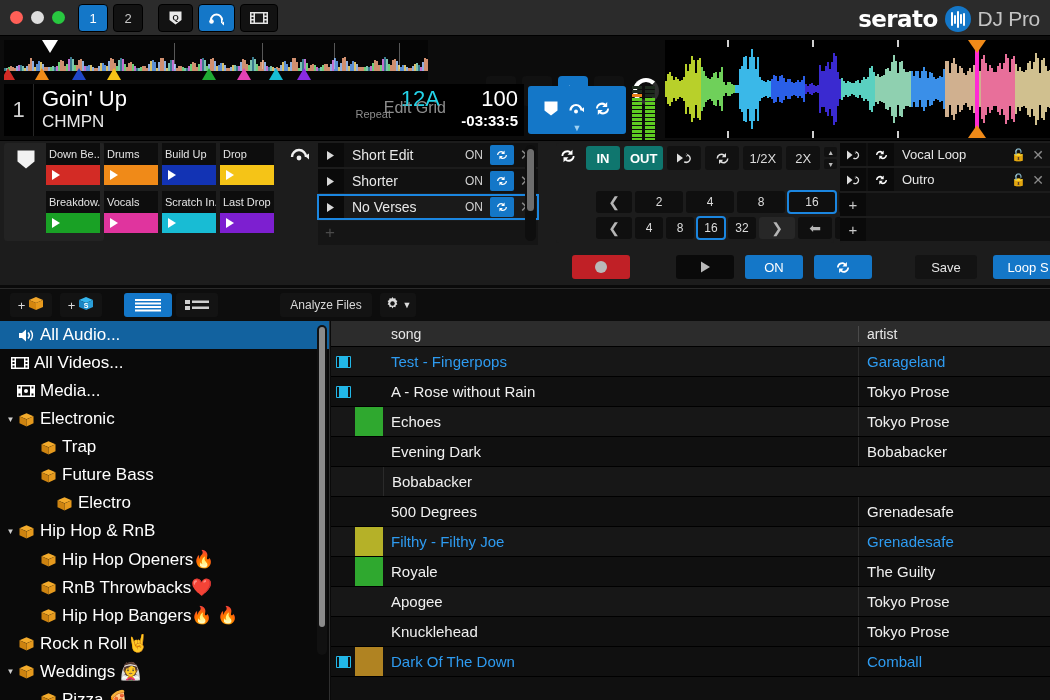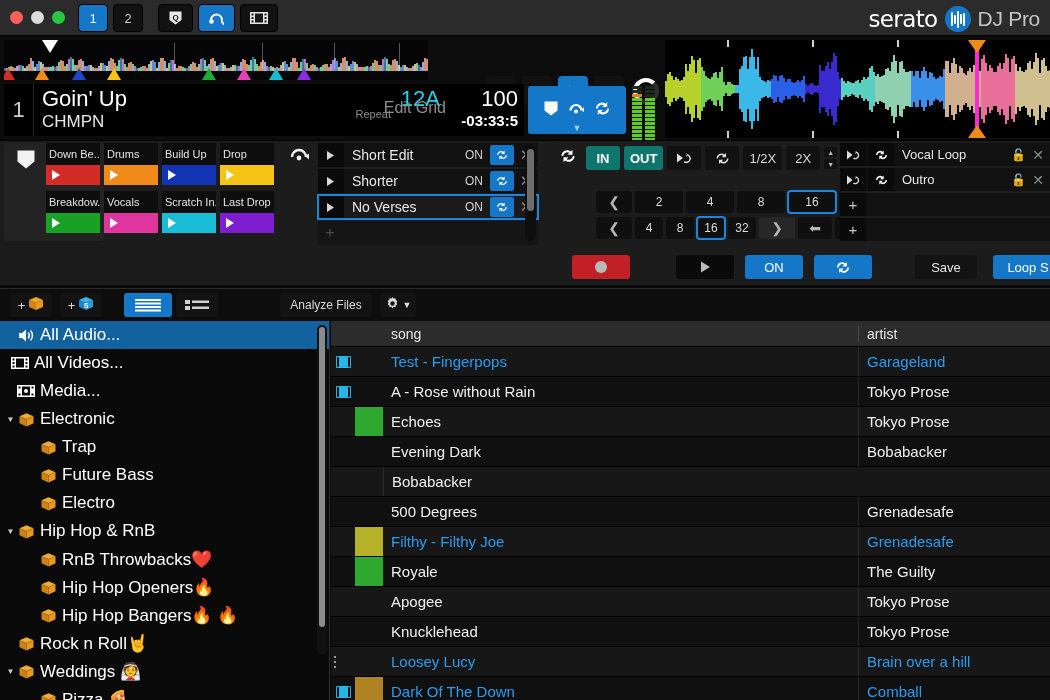--- a/index.html
+++ b/index.html
@@ -33,21 +33,21 @@
   }
   .tbtn.on { background: #1477c8; color: #fff; }
   .tbtn svg { display: block; }
 
   .brand {
     position: absolute; top: 6px; right: 10px;
     display: flex; align-items: center; gap: 7px;
   }
   .brand-serato {
     font-family: "DejaVu Sans", sans-serif;
-    font-size: 23px; font-weight: normal; color: #fff; letter-spacing: -0.6px;
+    font-size: 23px; font-weight: bold; color: #fff; letter-spacing: -0.6px;
   }
   .brand-badge {
     width: 26px; height: 26px; border-radius: 50%;
     background: #1477c8; position: relative; overflow: hidden;
   }
   .brand-badge i {
     position: absolute; top: 6px; width: 2px; background: #fff; border-radius: 1px;
   }
   .brand-dj { font-size: 21px; color: #c4c4c4; letter-spacing: -0.3px; }
 
@@ -1239,106 +1239,106 @@
           <span class="caret"></span>
           <span class="sbic">
             <svg width="17" height="15" viewBox="0 0 17 15">
               <path d="M1.5 4.2l7-3 7 3-7 3z" fill="#f3ab2c"></path>
               <path d="M1.5 4.2v7l7 3.2v-7z" fill="#cd8310"></path>
               <path d="M15.5 4.2v7l-7 3.2v-7z" fill="#e5991d"></path>
             </svg>
           </span>
           <span class="sblab">Future Bass</span>
         </div>
+        <div class="sbrow" style="padding-left:44px">
+          <span class="caret"></span>
+          <span class="sbic">
+            <svg width="17" height="15" viewBox="0 0 17 15">
+              <path d="M1.5 4.2l7-3 7 3-7 3z" fill="#f3ab2c"></path>
+              <path d="M1.5 4.2v7l7 3.2v-7z" fill="#cd8310"></path>
+              <path d="M15.5 4.2v7l-7 3.2v-7z" fill="#e5991d"></path>
+            </svg>
+          </span>
+          <span class="sblab">Electro</span>
+        </div>
+        <div class="sbrow" style="padding-left:6px">
+          <span class="caret">▼</span>
+          <span class="sbic">
+            <svg width="17" height="15" viewBox="0 0 17 15">
+              <path d="M1.5 4.2l7-3 7 3-7 3z" fill="#f3ab2c"></path>
+              <path d="M1.5 4.2v7l7 3.2v-7z" fill="#cd8310"></path>
+              <path d="M15.5 4.2v7l-7 3.2v-7z" fill="#e5991d"></path>
+            </svg>
+          </span>
+          <span class="sblab">Hip Hop &amp; RnB</span>
+        </div>
         <div class="sbrow" style="padding-left:28px">
           <span class="caret"></span>
           <span class="sbic">
             <svg width="17" height="15" viewBox="0 0 17 15">
               <path d="M1.5 4.2l7-3 7 3-7 3z" fill="#f3ab2c"></path>
               <path d="M1.5 4.2v7l7 3.2v-7z" fill="#cd8310"></path>
               <path d="M15.5 4.2v7l-7 3.2v-7z" fill="#e5991d"></path>
             </svg>
           </span>
-          <span class="sblab">Electro</span>
+          <span class="sblab">Hip Hop Openers🔥</span>
+        </div>
+        <div class="sbrow" style="padding-left:28px">
+          <span class="caret"></span>
+          <span class="sbic">
+            <svg width="17" height="15" viewBox="0 0 17 15">
+              <path d="M1.5 4.2l7-3 7 3-7 3z" fill="#f3ab2c"></path>
+              <path d="M1.5 4.2v7l7 3.2v-7z" fill="#cd8310"></path>
+              <path d="M15.5 4.2v7l-7 3.2v-7z" fill="#e5991d"></path>
+            </svg>
+          </span>
+          <span class="sblab">RnB Throwbacks❤️</span>
+        </div>
+        <div class="sbrow" style="padding-left:28px">
+          <span class="caret"></span>
+          <span class="sbic">
+            <svg width="17" height="15" viewBox="0 0 17 15">
+              <path d="M1.5 4.2l7-3 7 3-7 3z" fill="#f3ab2c"></path>
+              <path d="M1.5 4.2v7l7 3.2v-7z" fill="#cd8310"></path>
+              <path d="M15.5 4.2v7l-7 3.2v-7z" fill="#e5991d"></path>
+            </svg>
+          </span>
+          <span class="sblab">Hip Hop Bangers🔥 🔥</span>
+        </div>
+        <div class="sbrow" style="padding-left:6px">
+          <span class="caret"></span>
+          <span class="sbic">
+            <svg width="17" height="15" viewBox="0 0 17 15">
+              <path d="M1.5 4.2l7-3 7 3-7 3z" fill="#f3ab2c"></path>
+              <path d="M1.5 4.2v7l7 3.2v-7z" fill="#cd8310"></path>
+              <path d="M15.5 4.2v7l-7 3.2v-7z" fill="#e5991d"></path>
+            </svg>
+          </span>
+          <span class="sblab">Rock n Roll🤘</span>
         </div>
         <div class="sbrow" style="padding-left:6px">
           <span class="caret">▼</span>
           <span class="sbic">
             <svg width="17" height="15" viewBox="0 0 17 15">
               <path d="M1.5 4.2l7-3 7 3-7 3z" fill="#f3ab2c"></path>
               <path d="M1.5 4.2v7l7 3.2v-7z" fill="#cd8310"></path>
               <path d="M15.5 4.2v7l-7 3.2v-7z" fill="#e5991d"></path>
             </svg>
           </span>
-          <span class="sblab">Hip Hop &amp; RnB</span>
+          <span class="sblab">Weddings 👰</span>
         </div>
         <div class="sbrow" style="padding-left:28px">
           <span class="caret"></span>
           <span class="sbic">
             <svg width="17" height="15" viewBox="0 0 17 15">
               <path d="M1.5 4.2l7-3 7 3-7 3z" fill="#f3ab2c"></path>
               <path d="M1.5 4.2v7l7 3.2v-7z" fill="#cd8310"></path>
               <path d="M15.5 4.2v7l-7 3.2v-7z" fill="#e5991d"></path>
             </svg>
           </span>
-          <span class="sblab">RnB Throwbacks❤️</span>
-        </div>
-        <div class="sbrow" style="padding-left:28px">
-          <span class="caret"></span>
-          <span class="sbic">
-            <svg width="17" height="15" viewBox="0 0 17 15">
-              <path d="M1.5 4.2l7-3 7 3-7 3z" fill="#f3ab2c"></path>
-              <path d="M1.5 4.2v7l7 3.2v-7z" fill="#cd8310"></path>
-              <path d="M15.5 4.2v7l-7 3.2v-7z" fill="#e5991d"></path>
-            </svg>
-          </span>
-          <span class="sblab">Hip Hop Openers🔥</span>
-        </div>
-        <div class="sbrow" style="padding-left:28px">
-          <span class="caret"></span>
-          <span class="sbic">
-            <svg width="17" height="15" viewBox="0 0 17 15">
-              <path d="M1.5 4.2l7-3 7 3-7 3z" fill="#f3ab2c"></path>
-              <path d="M1.5 4.2v7l7 3.2v-7z" fill="#cd8310"></path>
-              <path d="M15.5 4.2v7l-7 3.2v-7z" fill="#e5991d"></path>
-            </svg>
-          </span>
-          <span class="sblab">Hip Hop Bangers🔥 🔥</span>
-        </div>
-        <div class="sbrow" style="padding-left:6px">
-          <span class="caret"></span>
-          <span class="sbic">
-            <svg width="17" height="15" viewBox="0 0 17 15">
-              <path d="M1.5 4.2l7-3 7 3-7 3z" fill="#f3ab2c"></path>
-              <path d="M1.5 4.2v7l7 3.2v-7z" fill="#cd8310"></path>
-              <path d="M15.5 4.2v7l-7 3.2v-7z" fill="#e5991d"></path>
-            </svg>
-          </span>
-          <span class="sblab">Rock n Roll🤘</span>
-        </div>
-        <div class="sbrow" style="padding-left:6px">
-          <span class="caret">▼</span>
-          <span class="sbic">
-            <svg width="17" height="15" viewBox="0 0 17 15">
-              <path d="M1.5 4.2l7-3 7 3-7 3z" fill="#f3ab2c"></path>
-              <path d="M1.5 4.2v7l7 3.2v-7z" fill="#cd8310"></path>
-              <path d="M15.5 4.2v7l-7 3.2v-7z" fill="#e5991d"></path>
-            </svg>
-          </span>
-          <span class="sblab">Weddings 👰</span>
-        </div>
-        <div class="sbrow" style="padding-left:28px">
-          <span class="caret"></span>
-          <span class="sbic">
-            <svg width="17" height="15" viewBox="0 0 17 15">
-              <path d="M1.5 4.2l7-3 7 3-7 3z" fill="#f3ab2c"></path>
-              <path d="M1.5 4.2v7l7 3.2v-7z" fill="#cd8310"></path>
-              <path d="M15.5 4.2v7l-7 3.2v-7z" fill="#e5991d"></path>
-            </svg>
-          </span>
           <span class="sblab">Pizza 🍕</span>
         </div>
       </div>
     <div class="sbscroll">
         <i></i>
       </div>
   </div>
 
   <div class="tracks">
     <div class="thead">
@@ -1404,32 +1404,20 @@
           <div class="cc-col" style="background:transparent"></div>
           <div class="cc-song">Apogee</div>
           <div class="cc-artist">Tokyo Prose</div>
         </div>
         <div class="trow alt">
           <div class="cc-ic"></div>
           <div class="cc-col" style="background:transparent"></div>
           <div class="cc-song">Knucklehead</div>
           <div class="cc-artist">Tokyo Prose</div>
         </div>
-        <div class="trow played">
-          <div class="cc-ic">
-            <span class="dots3">
-              <i></i>
-              <i></i>
-              <i></i>
-            </span>
-          </div>
-          <div class="cc-col" style="background:transparent"></div>
-          <div class="cc-song">Loosey Lucy</div>
-          <div class="cc-artist">Brain over a hill</div>
-        </div>
         <div class="trow alt played">
           <div class="cc-ic">
             <span class="vidic"></span>
           </div>
           <div class="cc-col" style="background:#b08322"></div>
           <div class="cc-song">Dark Of The Down</div>
           <div class="cc-artist">Comball</div>
         </div>
       </div>
   </div>

